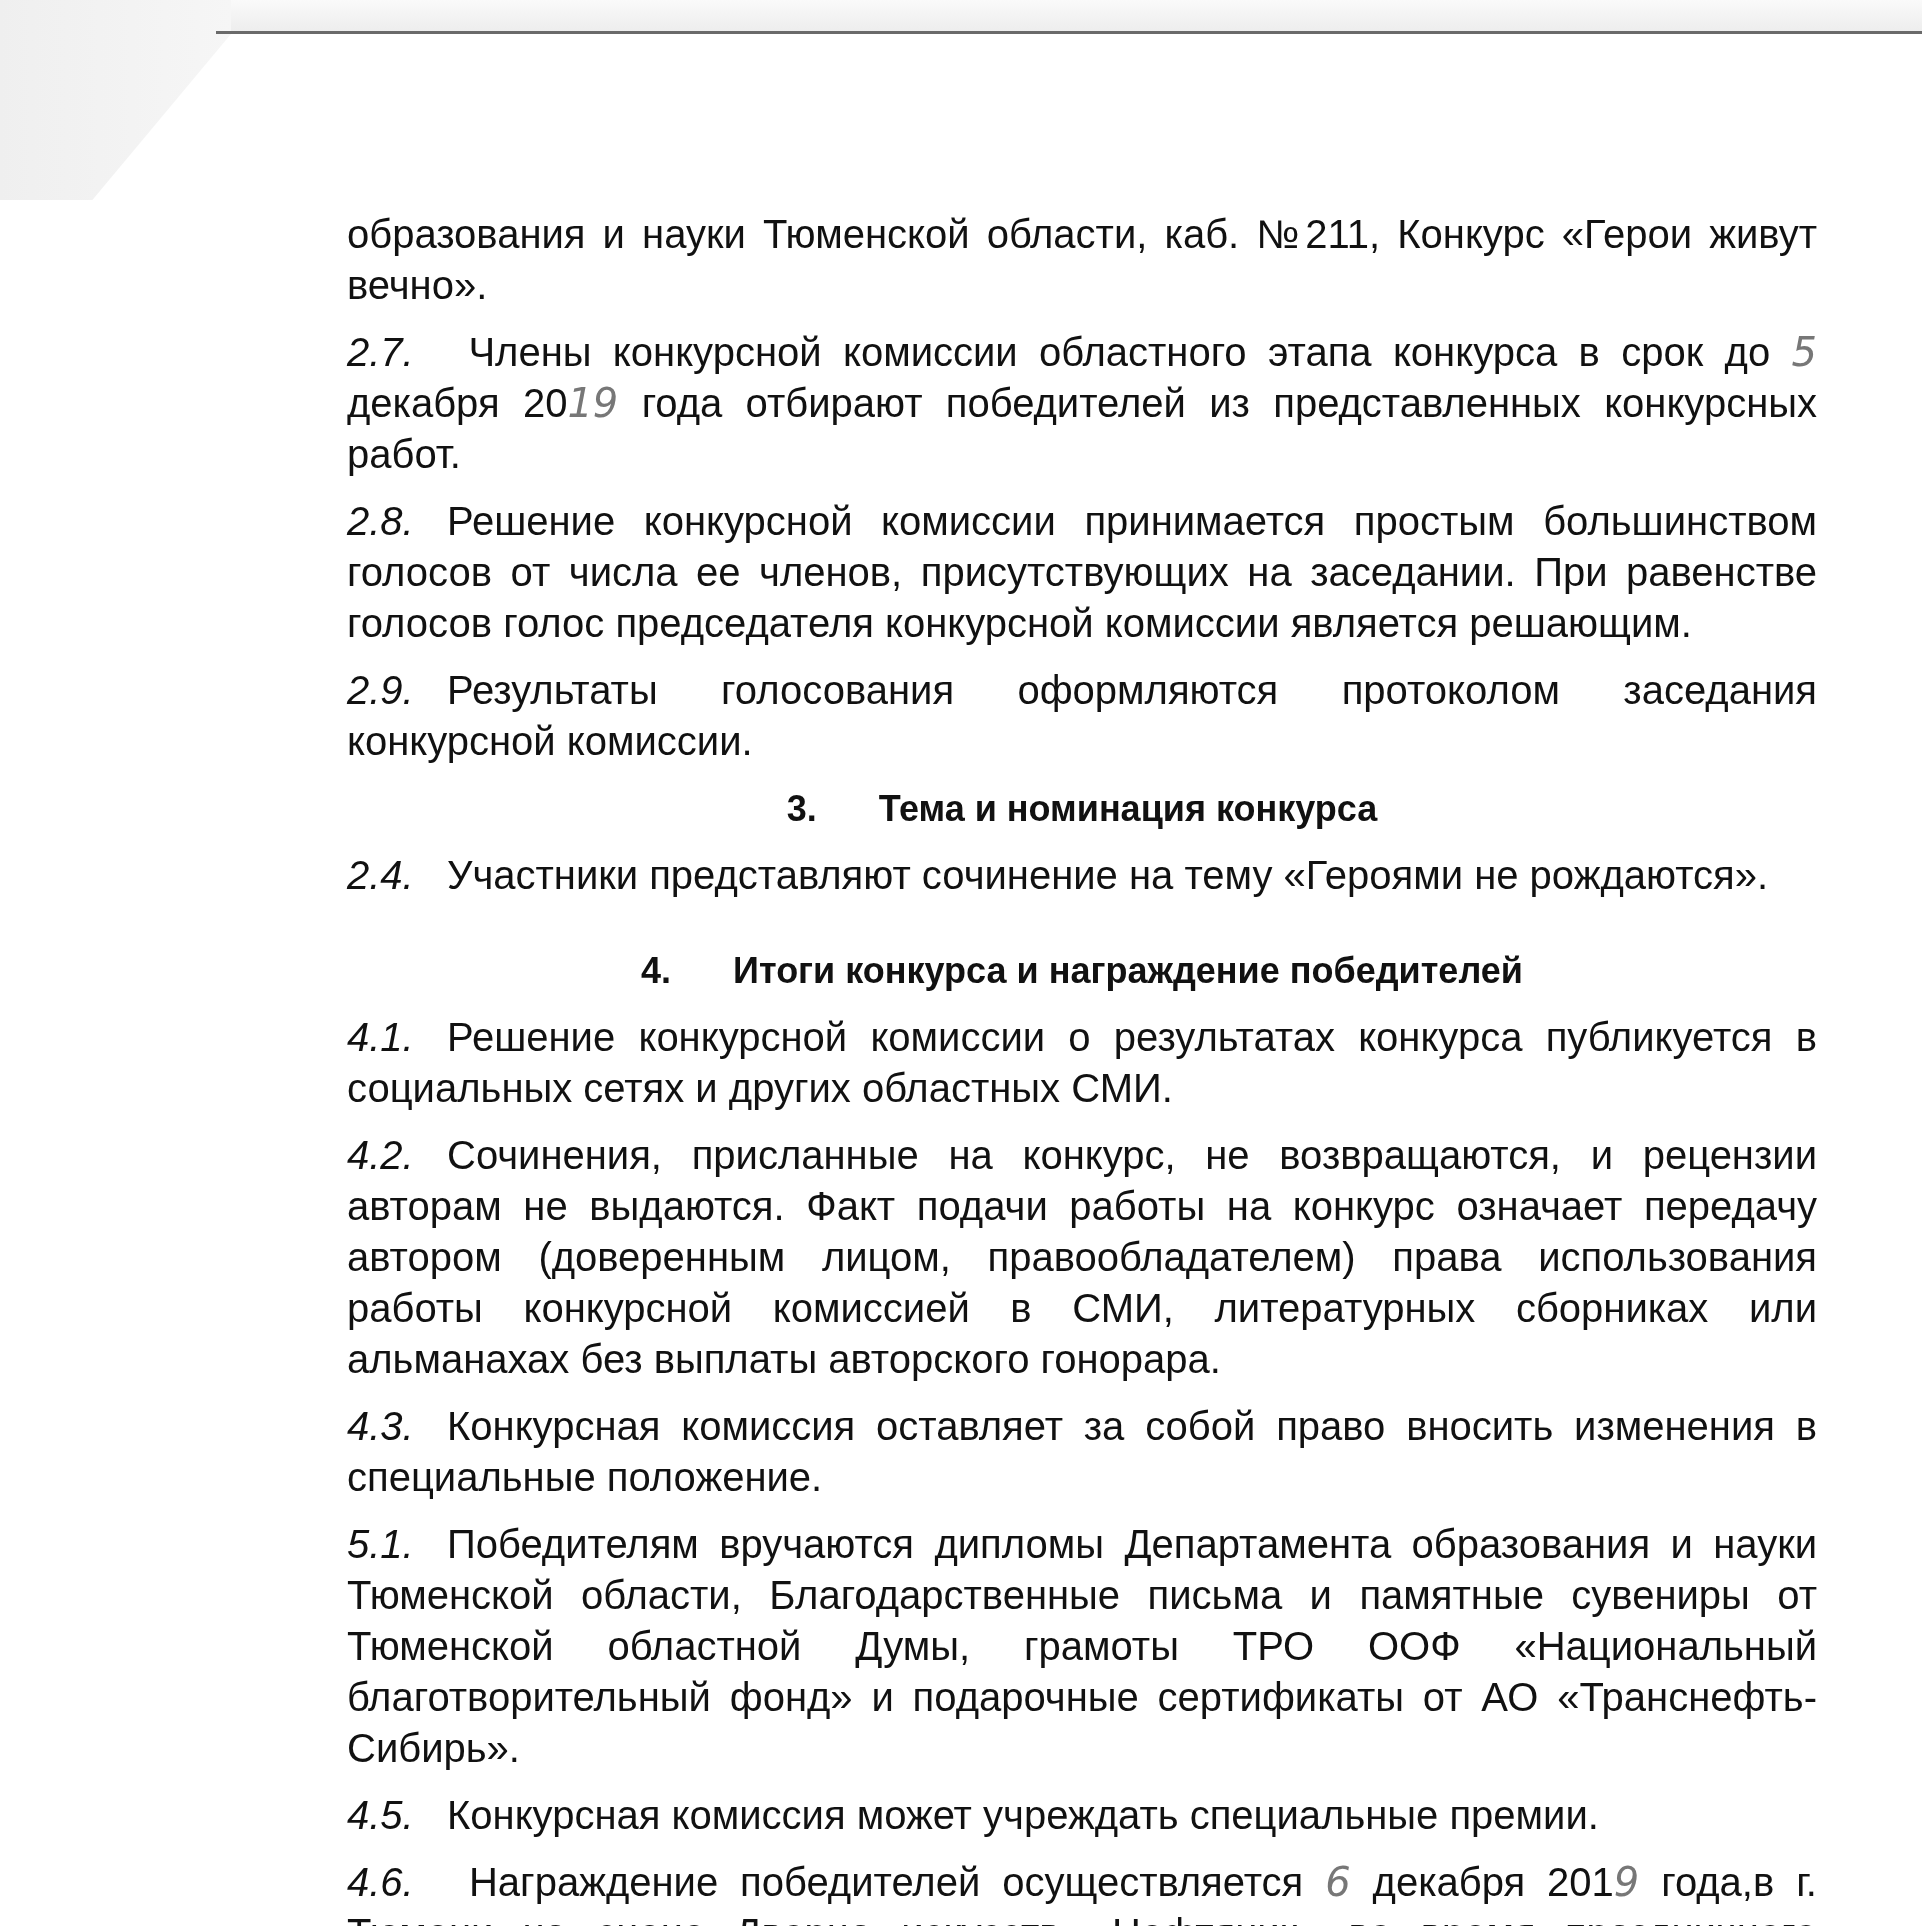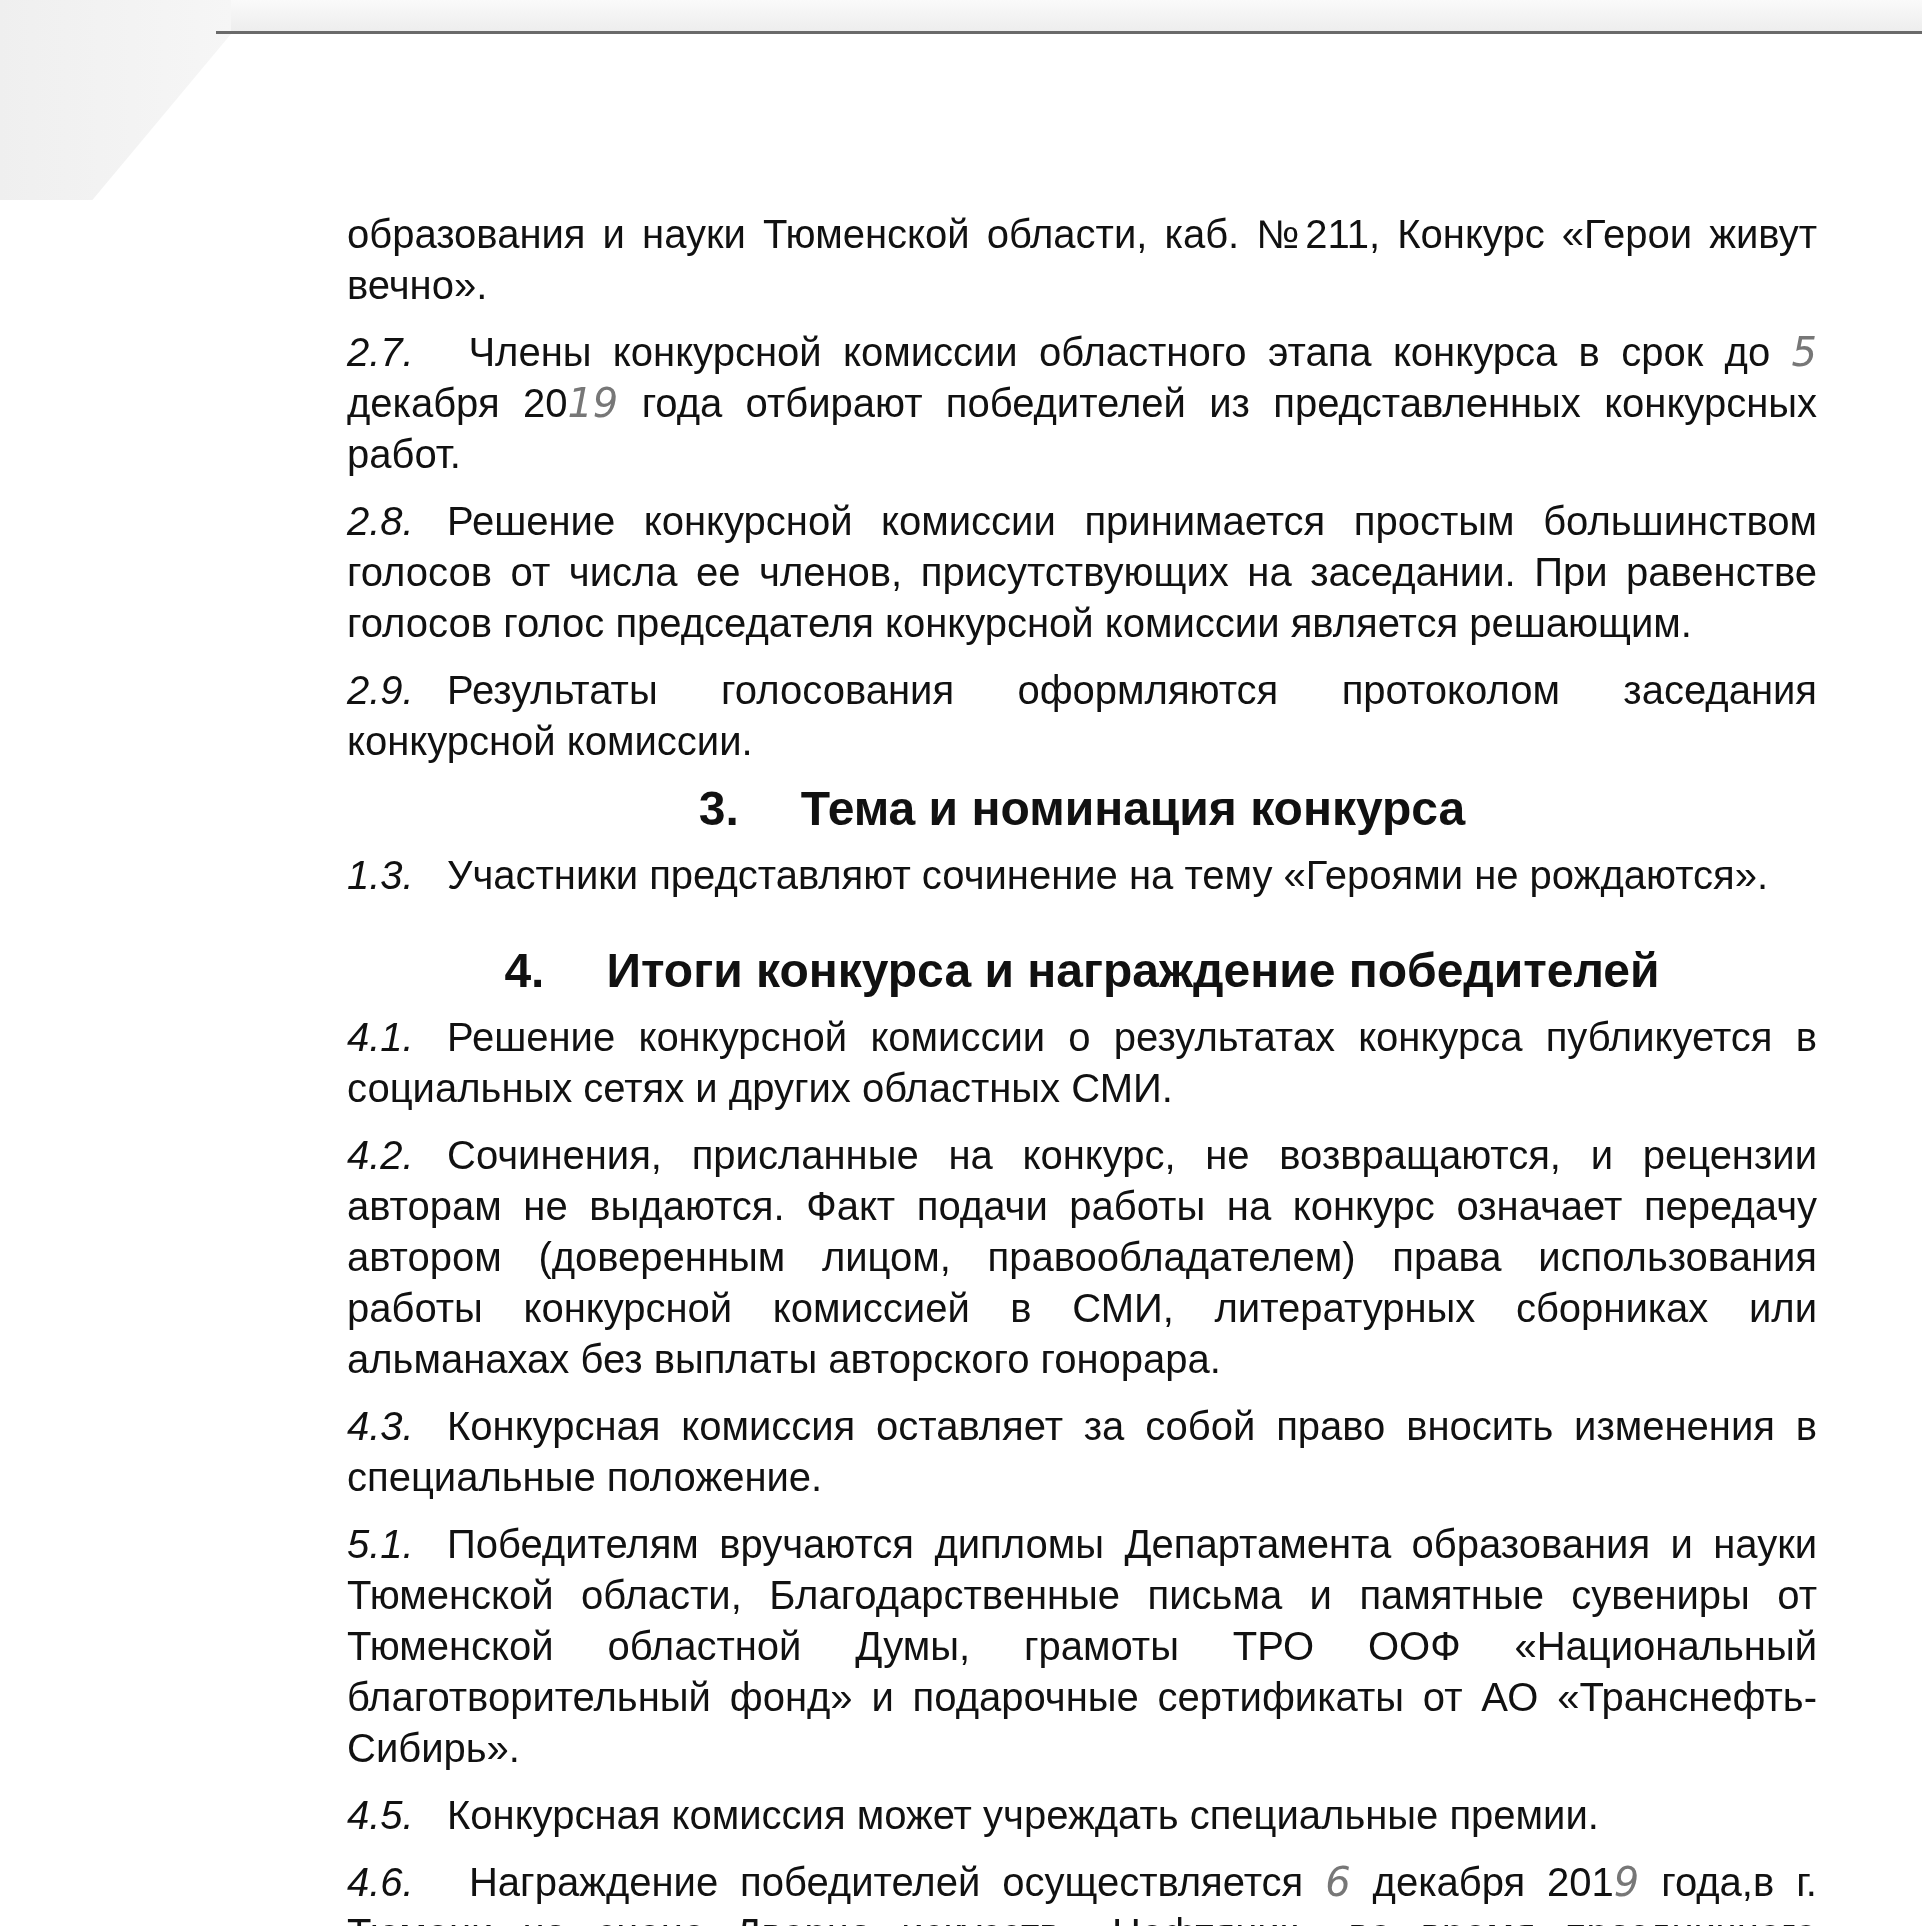--- a/index.html
+++ b/index.html
@@ -29,21 +29,21 @@
   }
   .p {
     font-size: 40px;
     line-height: 51px;
     text-align: justify;
     text-align-last: left;
     margin: 16px;
   }
   .p .num { display:inline-block; min-width: 100px; font-style: italic; }
   .h {
-    font-size: 48px; font-weight: bold;
+    font-size: 36px; font-weight: bold;
     text-align: center; line-height: 51px;
     margin: 7.7px 0 15.4px 0;
   }
   .h .hnum { display:inline-block; margin-right: 62px; }
   .hand { color:#777; font-style: italic; font-family: "DejaVu Sans", sans-serif; }
 </style>
 </head>
 <body>
 
 <div class="scan-top"></div>
@@ -68,21 +68,21 @@
 
   <p class="p">
     <span class="num">2.9.</span><span>Результаты голосования оформляются протоколом заседания конкурсной комиссии.</span>
   </p>
 
   <div class="h">
     <span class="hnum">3.</span><span>Тема и номинация конкурса</span>
   </div>
 
   <p class="p">
-    <span class="num">1.3.</span><span>Участники представляют сочинение на тему «Героями не рождаются».</span>
+    <span class="num">2.4.</span><span>Участники представляют сочинение на тему «Героями не рождаются».</span>
   </p>
 
   <div class="h" style="margin-top:44px">
     <span class="hnum">4.</span><span>Итоги конкурса и награждение победителей</span>
   </div>
 
   <p class="p">
     <span class="num">4.1.</span><span>Решение конкурсной комиссии о результатах конкурса публикуется в социальных сетях и других областных СМИ.</span>
   </p>
   <p class="p">

